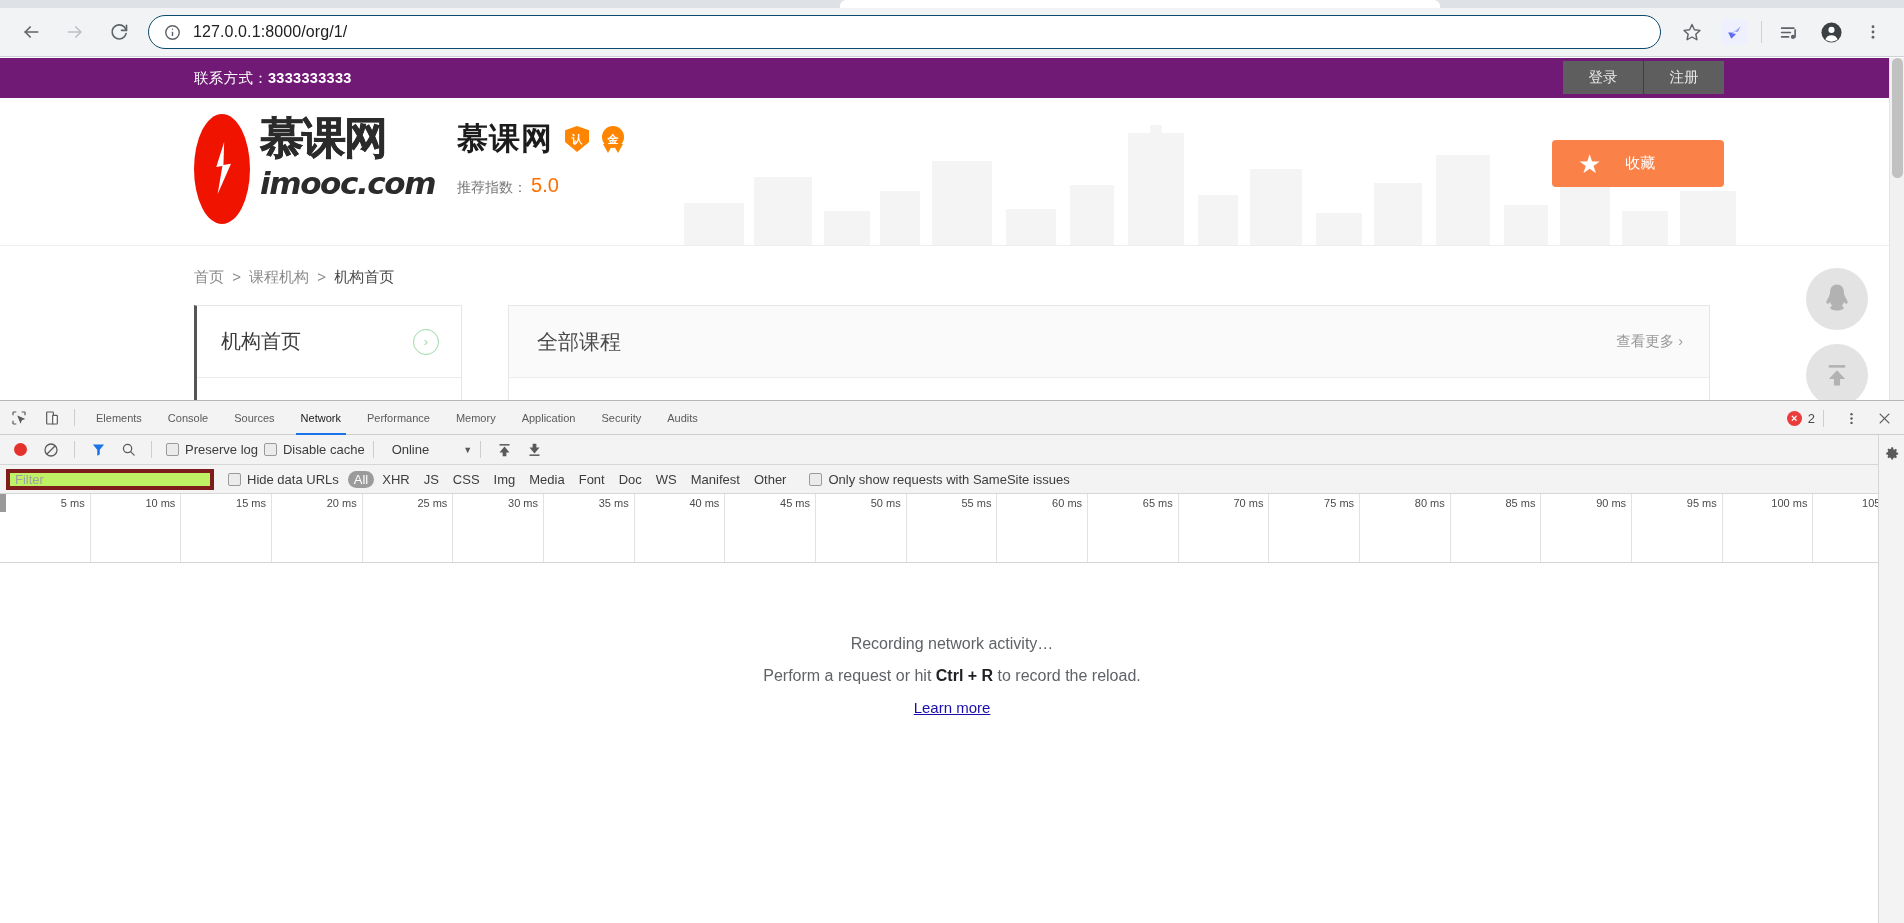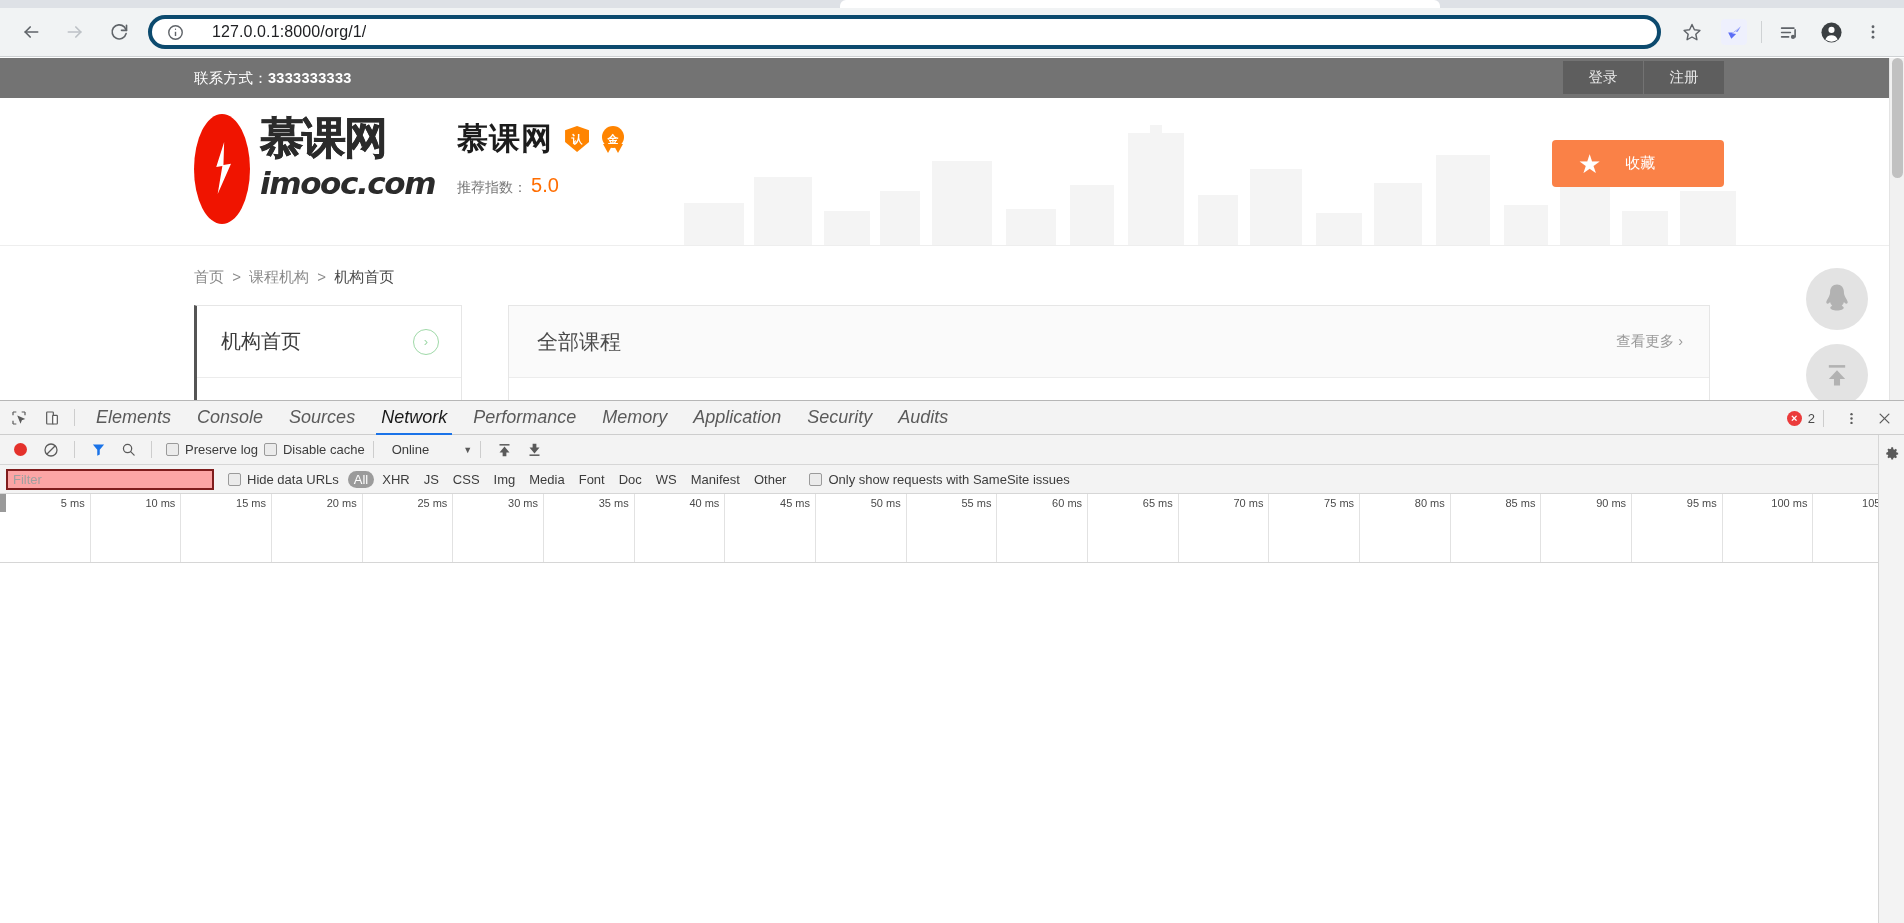--- a/index.html
+++ b/index.html
@@ -32,22 +32,21 @@
     width: 38px; height: 38px; margin-left: 6px;
     display: flex; align-items: center; justify-content: center;
     border-radius: 50%; cursor: pointer; color: #5f6368;
   }
   .nav-btn:first-child { margin-left: 12px; }
   .nav-btn.disabled { color: #bdc1c6; }
   .omnibox {
     flex: 1; height: 34px; margin-left: 10px; margin-right: 10px;
     background: #fff; border-radius: 17px;
     display: flex; align-items: center; padding: 0 14px;
-    border: 4px solid #0c4a6e;
-    gap: 16px;
+    border: 1px solid #0c4a6e;
   }
   .omnibox .info-icon {
     width: 18px; height: 18px; margin-right: 12px;
     color: #5f6368; flex: 0 0 auto;
     display:flex; align-items:center; justify-content:center;
   }
   .omnibox .url-text {
     font-size: 16px; color: #202124; letter-spacing: 0.1px;
     white-space: nowrap; overflow: hidden;
   }
@@ -72,21 +71,21 @@
     position: absolute; top: 58px; right: 0; width: 15px; height: 342px;
     background: #f1f1f1; border-left: 1px solid #e4e4e4;
   }
   .page-scrollbar .thumb {
     position: absolute; top: 0; left: 2px; width: 11px; height: 120px;
     background: #c1c1c1; border-radius: 6px;
   }
 
   
   .topbar {
-    height: 40px; background: #737373; color: #fff;
+    height: 40px; background: #701a75; color: #fff;
     display: flex; align-items: center; position: relative;
   }
   .topbar .contact {
     margin-left: 194px; font-size: 14.5px; letter-spacing: .3px;
   }
   .topbar .contact b { font-weight: bold; }
   .topbar .auth { position: absolute; right: 180px; top: 0; display: flex; height: 40px; }
   .topbar .auth .btn {
     width: 80px; height: 33px; margin-top: 3px;
     background: #5e5e5e; color: #e8e8e8; font-size: 14.5px;
@@ -229,21 +228,21 @@
     display: flex; align-items: center; position: relative;
   }
   .dt-iconbtn {
     width: 28px; height: 28px; margin-left: 5px;
     display: flex; align-items: center; justify-content: center;
     color: #5a5a5a; cursor: pointer;
   }
   .dt-vsep { width: 1px; height: 17px; background: #cdcdcd; margin: 0 8px; }
   .dt-tab {
     height: 34px; padding: 0 13px; display: flex; align-items: center;
-    font-size: 18px; color: #5a5a5a; cursor: pointer; position: relative; font-style: italic;
+    font-size: 11px; color: #5a5a5a; cursor: pointer; position: relative;
   }
   .dt-tab.active { color: #1a1a1a; }
   .dt-tab.active::after {
     content: ""; position: absolute; left: 8px; right: 8px; bottom: 0;
     height: 2px; background: #1a73e8;
   }
   .dt-tabbar-right {
     position: absolute; right: 6px; top: 0; height: 34px;
     display: flex; align-items: center;
   }
@@ -279,21 +278,21 @@
     display: flex; align-items: center; margin-left: 10px; cursor: pointer;
     font-size: 13px; color: #3c3c3c;
   }
   .throttle .caret { margin-left: 34px; font-size: 9px; color: #5a5a5a; }
 
   .dt-filterbar {
     height: 29px; background: #f3f3f3; border-bottom: 1px solid #d6d6d6;
     display: flex; align-items: center; padding: 0 6px;
   }
   .filter-input {
-    width: 208px; height: 21px; border: 2px solid #7f1d1d; background: #fca5a5;
+    width: 208px; height: 21px; border: 4px solid #7f1d1d; background: #bef264;
     font-size: 13px; color: #3c3c3c; padding: 0 5px; outline: none;
     font-family: "Liberation Sans", sans-serif;
   }
   .filter-input::placeholder { color: #a0a0a0; }
   .ftype {
     font-size: 13px; color: #3c3c3c; padding: 1px 6px; margin: 0 1px;
     cursor: pointer; border-radius: 9px;
   }
   .ftype.on { background: #9b9b9b; color: #fff; }
 
@@ -716,20 +715,29 @@
           <div class="tl-cell">
             <span>100 ms</span>
           </div>
           <div class="tl-cell">
             <span>105 ms</span>
           </div>
         </div>
       <div class="tl-handle"></div>
     </div>
 
+    <div class="dt-empty">
+      <div class="l1">Recording network activity…</div>
+      <div class="l2">
+        <span>Perform a request or hit </span><b>Ctrl + R</b><span> to record the reload.</span>
+      </div>
+      <div class="l3">
+        <a>Learn more</a>
+      </div>
+    </div>
 
     <div class="dt-rightrail">
       <div class="gear">
         <svg width="15" height="15" viewBox="0 0 24 24" fill="currentColor">
           <path d="M12 8.2a3.8 3.8 0 1 0 0 7.6 3.8 3.8 0 0 0 0-7.6zm9 5.2v-2.8l-2.5-.4a6.9 6.9 0 0 0-.8-1.9l1.5-2-2-2-2 1.5a6.9 6.9 0 0 0-1.9-.8L12.9 2h-2.8l-.4 2.5a6.9 6.9 0 0 0-1.9.8l-2-1.5-2 2 1.5 2a6.9 6.9 0 0 0-.8 1.9L2 10.6v2.8l2.5.4c.2.7.5 1.3.8 1.9l-1.5 2 2 2 2-1.5c.6.3 1.2.6 1.9.8l.4 2.5h2.8l.4-2.5c.7-.2 1.3-.5 1.9-.8l2 1.5 2-2-1.5-2c.3-.6.6-1.2.8-1.9l2.5-.4z"></path>
         </svg>
       </div>
     </div>
   </div>
 </div>

